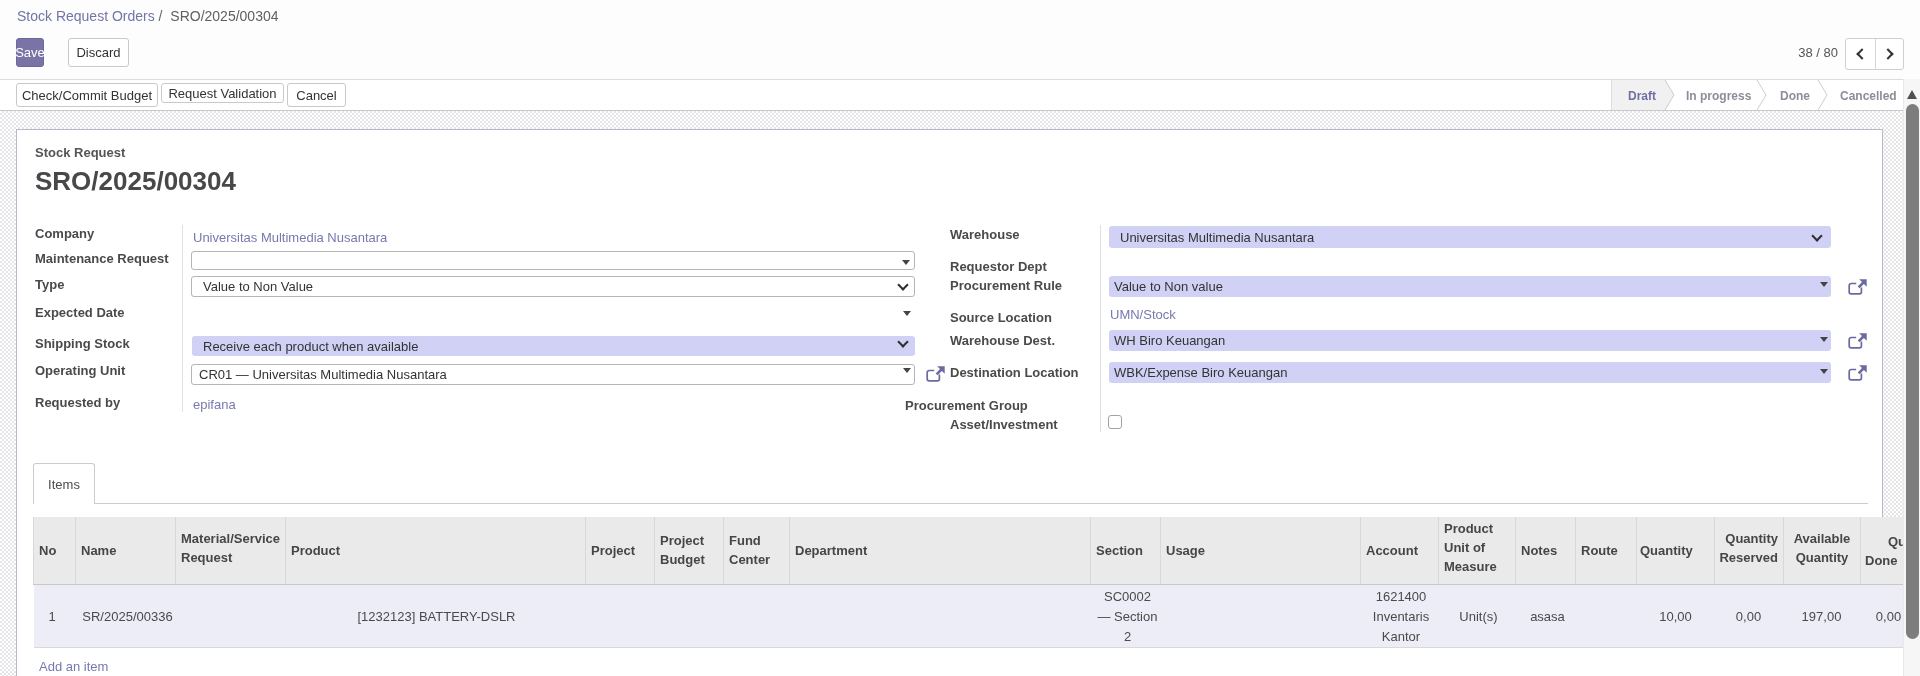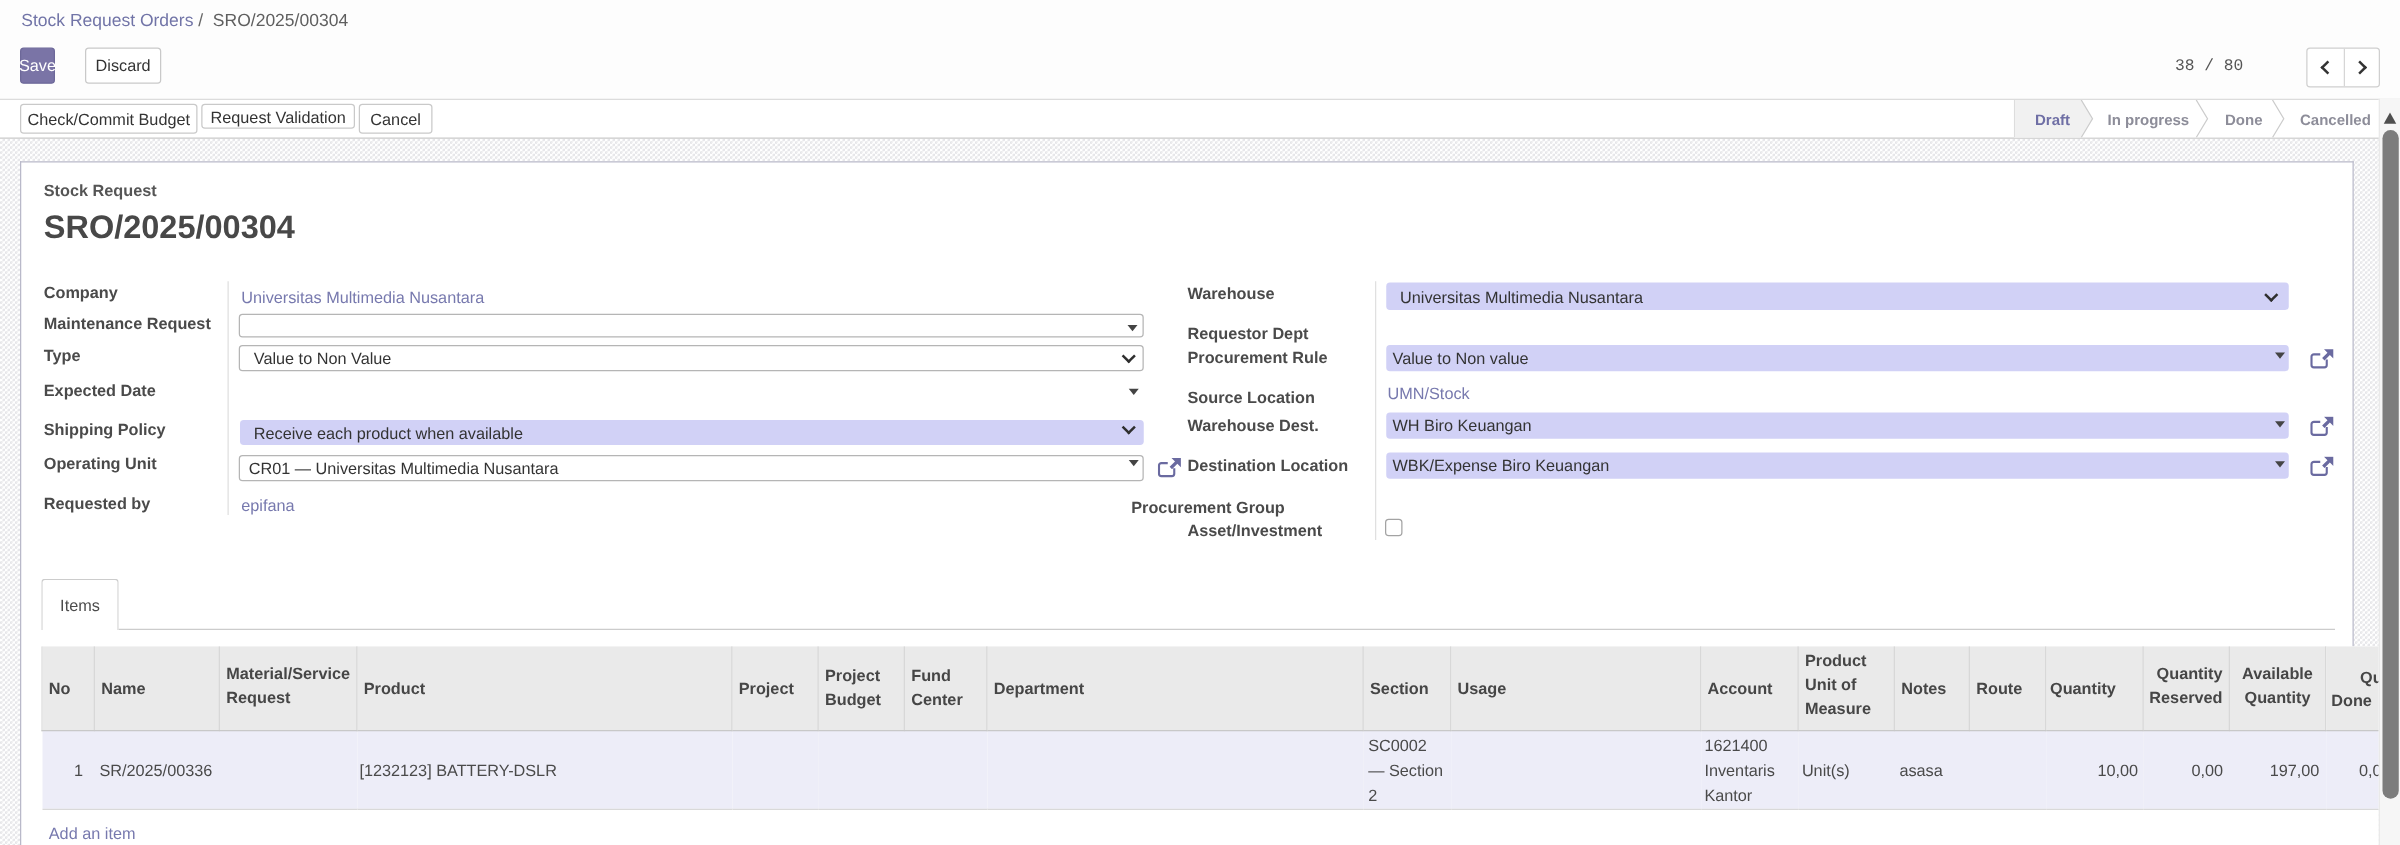--- a/index.html
+++ b/index.html
@@ -11,21 +11,21 @@
 
 #topbar { left:0; top:0; width:1920px; height:79px; background:#fdfdfd; }
 #breadcrumb { left:17px; top:8px; font-size:14px; color:#887f8a; white-space:nowrap; }
 #breadcrumb .bc1 { color:#7174a7; }
 #breadcrumb .sep { color:#666; }
 #breadcrumb .bc2 { color:#5f5f5f; }
 .btn { position:absolute; display:flex; align-items:center; justify-content:center;
   font-size:13px; border-radius:3px; border:1px solid #c9c9c9; background:#fff; color:#333; }
 #btn-save { left:16px; top:38px; width:28px; height:29px; background:#7a74a6; border-color:#6d6899; color:#fff; }
 #btn-discard { left:68px; top:38px; width:61px; height:29px; }
-#pager-txt { left:1740px; top:45px; width:98px; font-size:13px; color:#555;font-family:Liberation Mono, monospace; }
+#pager-txt { left:1740px; top:45px; width:98px; text-align:right; font-size:13px; color:#555; }
 #pager-btns { left:1845px; top:38px; width:59px; height:32px; border:1px solid #cfcfcf; border-radius:3px; background:#fff; }
 #pager-btns .half { position:absolute; top:0; width:29px; height:30px; }
 #pager-btns .div { position:absolute; left:29px; top:0; width:1px; height:30px; background:#d6d6d6; }
 .chev { position:absolute; width:8px; height:8px; border-left:2.5px solid #333; border-bottom:2.5px solid #333; }
 .chev.left  { transform:rotate(45deg); }
 .chev.right { transform:rotate(225deg); }
 
 
 #row2 { left:0; top:79px; width:1920px; height:32px; background:#fff;
   border-top:1px solid #dcdcdc; border-bottom:1px solid #c9c9c9; }
@@ -73,21 +73,21 @@
 
 
 #tablewrap { left:33px; top:517px; width:1870px; height:159px; background:#fff; overflow:hidden; }
 #ltable { border-collapse:collapse; table-layout:fixed; width:1935px; }
 #ltable th { background:#eaeaea; border-right:1px solid #d8d8d8; font-size:13px; font-weight:bold;
   color:#464646; text-align:left; vertical-align:middle; padding:0 0 0 5px; line-height:19px; height:67px; }
 #ltable th:first-child { border-left:1px solid #d8d8d8; }
 #ltable td { font-size:13px; color:#4a4a4a; vertical-align:middle; padding:0 0 0 4px; line-height:20px; }
 #ltable tr.hdr th { border-bottom:1px solid #c8c8c8; }
 #ltable tr.data { background:#ededf8; height:62px; }
-#ltable tr.data td { padding-top:2px; }
+#ltable tr.data td { padding-top:2px;text-align:center; }
 #ltable tr.data td { border-bottom:1px solid #d9d9d9; }
 .tnum { text-align:right; }
 #add-item { left:39px; top:659px; font-size:13px; color:#7779ae; }
 
 
 #sbar { left:1903px; top:79px; width:17px; height:597px; background:#f6f6f6; border-left:1px solid #e9e9e9; }
 #sbar-up { position:absolute; left:3px; top:11px; width:0; height:0;
   border-left:5.5px solid transparent; border-right:5.5px solid transparent; border-bottom:9px solid #4f4f4f; }
 #sbar-thumb { position:absolute; left:1.5px; top:25px; width:13px; height:535px; background:#7d7d7d; border-radius:7px; }
 </style>
@@ -130,21 +130,21 @@
   </svg>
 
   <div class="abs" id="lbl-sr">Stock Request</div>
   <div class="abs" id="h1">SRO/2025/00304</div>
 
   <div class="abs vline" style="left:182px; top:225px; height:187px;"></div>
   <div class="flabel" style="left:35px; top:225px;">Company</div>
   <div class="flabel" style="left:35px; top:250px;">Maintenance Request</div>
   <div class="flabel" style="left:35px; top:276px;">Type</div>
   <div class="flabel" style="left:35px; top:304px;">Expected Date</div>
-  <div class="flabel" style="left:35px; top:335px;">Shipping Policy</div>
+  <div class="flabel" style="left:35px; top:335px;">Shipping Stock</div>
   <div class="flabel" style="left:35px; top:362px;">Operating Unit</div>
   <div class="flabel" style="left:35px; top:394px;">Requested by</div>
 
   <div class="fval-link" style="left:193px; top:229px;">Universitas Multimedia Nusantara</div>
   <div class="fbox white" style="left:191px; top:251px; width:724px; height:19px;"></div>
   <span class="caret" style="left:902px; top:260px;"></span>
   <div class="fbox white" style="left:191px; top:276px; width:724px; height:21px; padding-left:11px;">Value to Non Value</div>
   <span class="selarrow" style="left:899px; top:281px;"></span>
   <span class="caret" style="left:903px; top:311px;"></span>
   <div class="fbox lav" style="left:192px; top:336px; width:723px; height:20px; padding-left:11px;">Receive each product when available</div>

